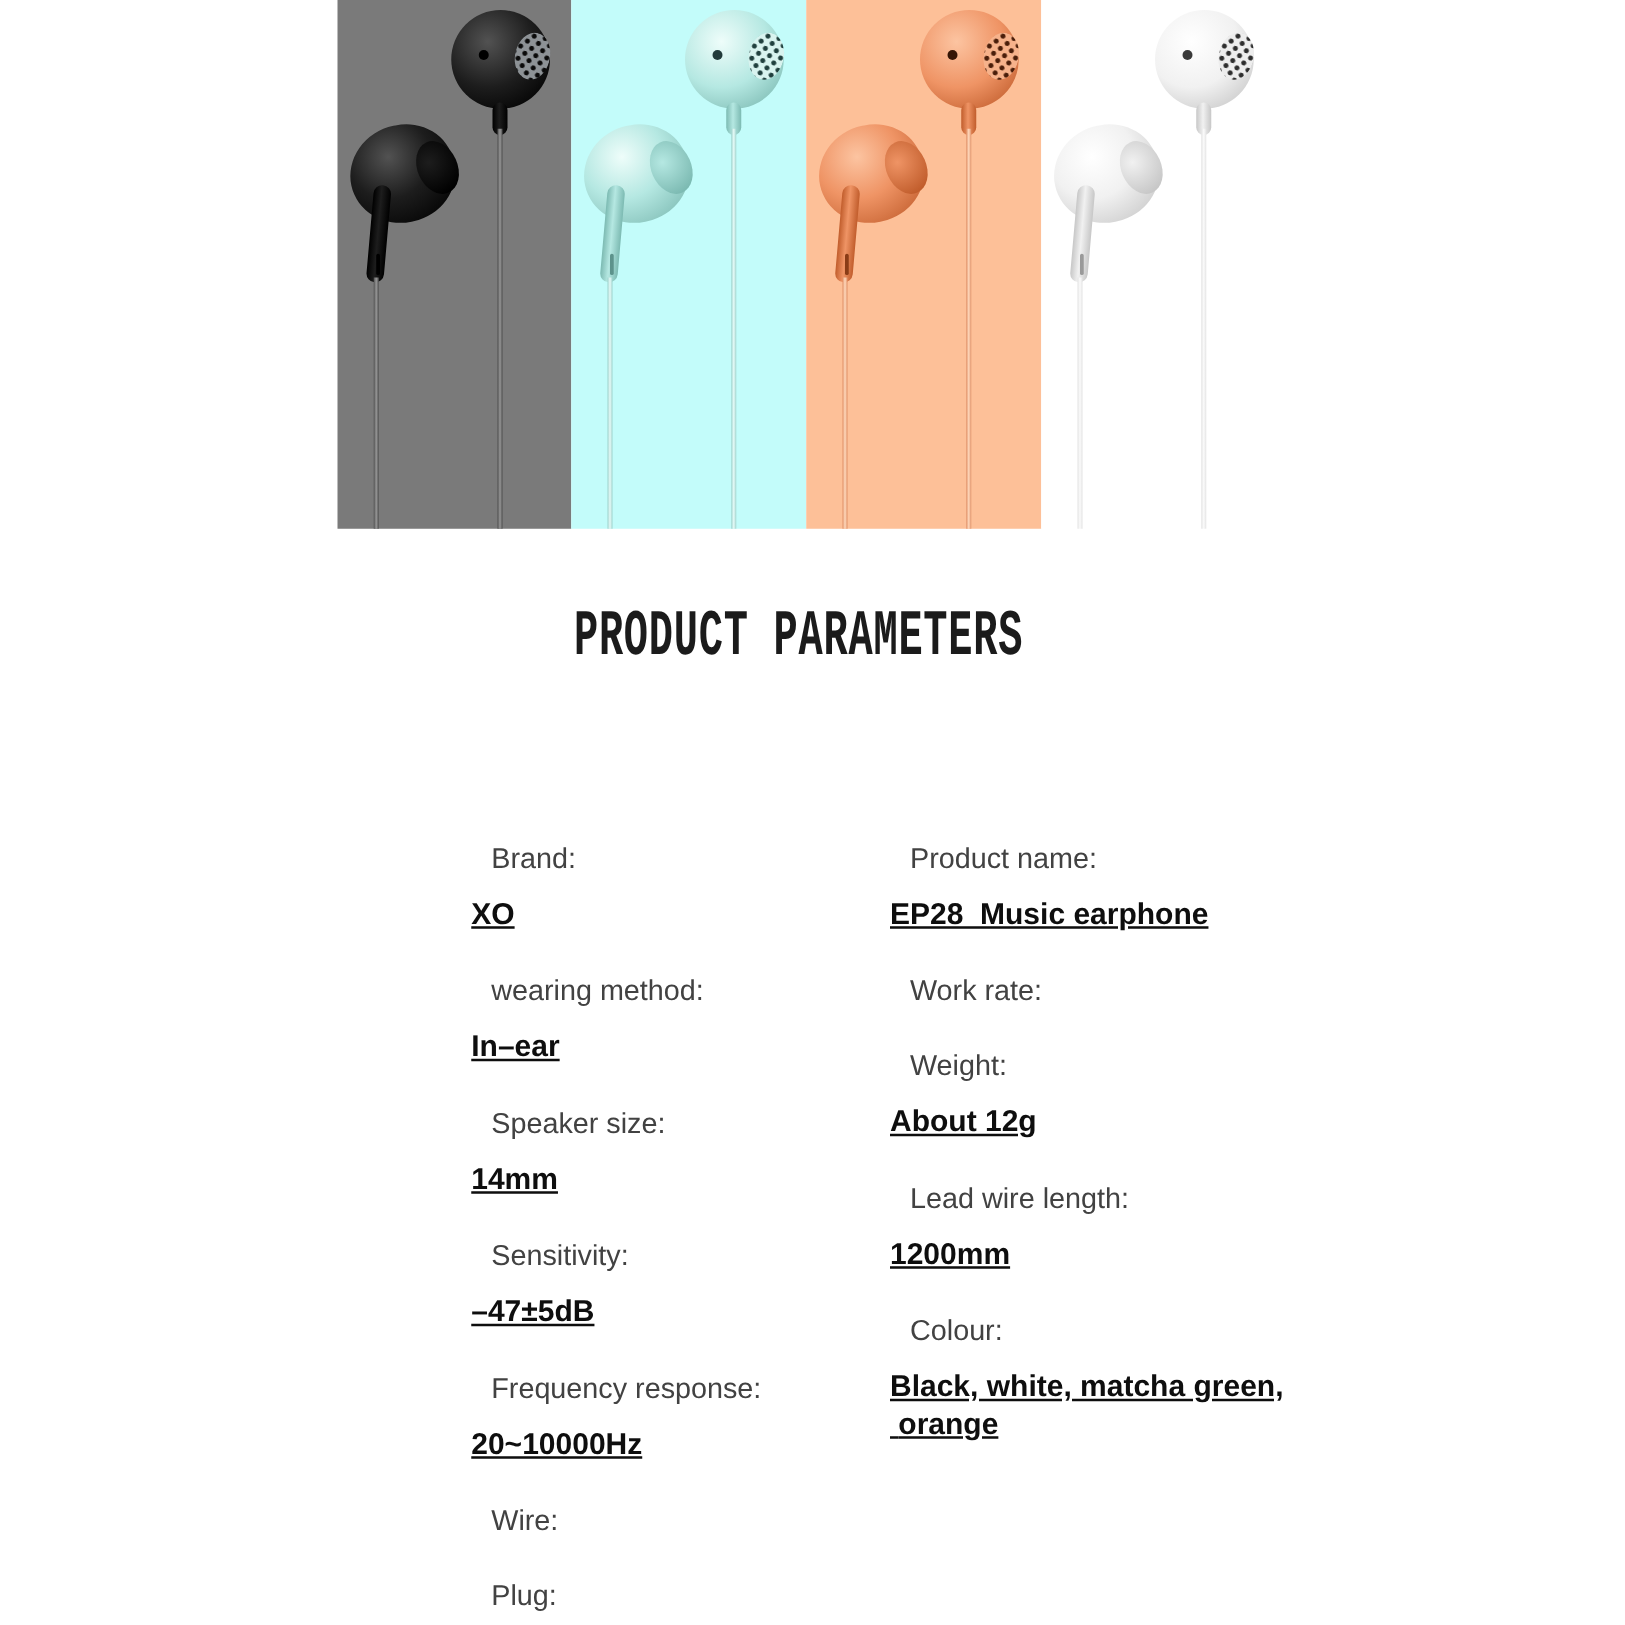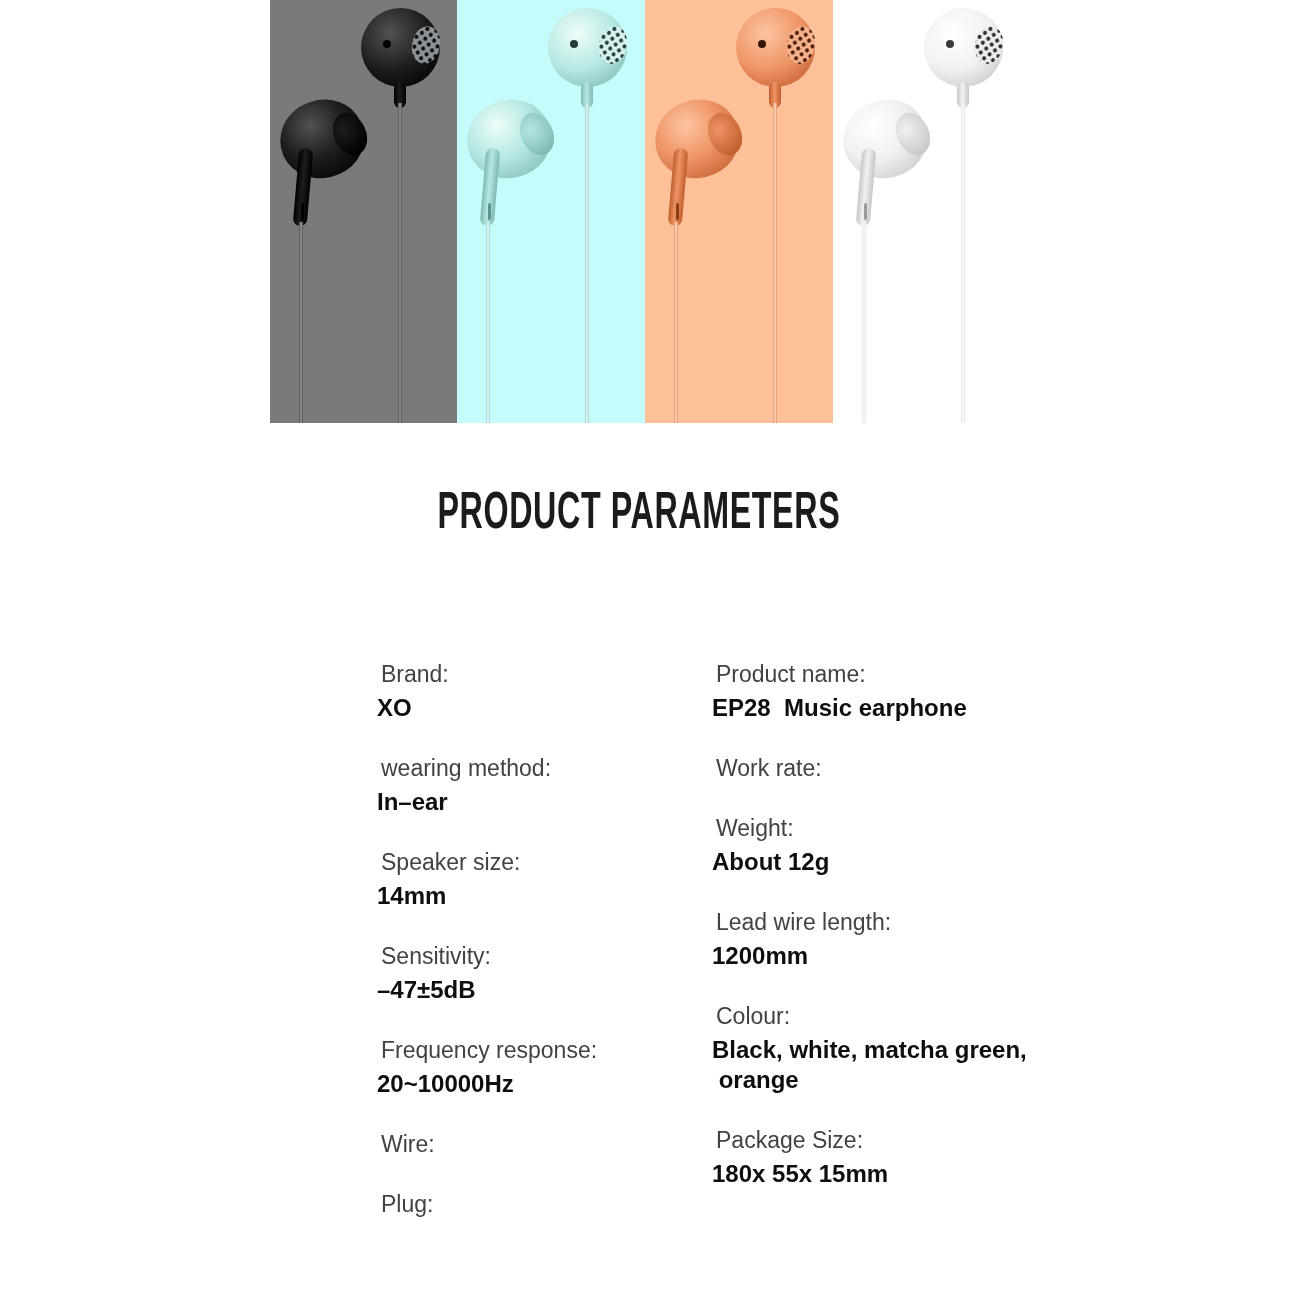--- a/index.html
+++ b/index.html
@@ -46,31 +46,31 @@
   .bud-l-tip{left:64px;top:112px;width:32px;height:44px;border-radius:50%;transform:rotate(-24deg);
     background:radial-gradient(circle at 35% 35%,var(--mid),var(--lo) 80%);}
   .stem-l{left:26px;top:148px;width:14px;height:78px;border-radius:8px;transform:rotate(5deg);
     background:linear-gradient(90deg,var(--lo),var(--mid) 45%,var(--lo));}
   .slit{left:31px;top:203px;width:3px;height:17px;border-radius:2px;background:var(--slit);}
   .wire-l{left:29px;top:222px;width:4px;height:201px;
     background:linear-gradient(90deg,var(--wD),var(--wL) 50%,var(--wD));}
 
   
   .title{position:absolute;top:484px;left:0;width:1278px;height:52px;line-height:52px;
-    text-align:center;margin:0;}
+    text-align:center;margin:0;font-family:Liberation Mono, monospace;}
   .title span{display:inline-block;font-size:52px;font-weight:700;letter-spacing:1px;
     color:#1b1b1b;transform:scaleX(0.62);transform-origin:center;white-space:nowrap;}
 
   
   .specs{position:absolute;left:377px;top:655px;display:flex;}
   .col-left{width:335px;}
   .col-right{width:330px;}
   .spec-row{margin:0 0 30px 0;}
-  .label{margin:4px;font-size:23px;line-height:30px;color:#424242;font-weight:400;}
-  .value{margin:0;font-size:24px;line-height:30px;color:#0e0e0e;font-weight:700;white-space:pre-wrap;}
+  .label{margin:16px;font-size:23px;line-height:30px;color:#424242;font-weight:400;}
+  .value{margin:0;font-size:24px;line-height:30px;color:#0e0e0e;font-weight:700;white-space:pre-wrap;text-decoration:underline;}
 </style>
 </head>
 <body>
 
 <div class="page">
 
   <div class="hero">
 
     <div class="panel panel--black">
       <div class="bud-r-head"></div>
@@ -175,20 +175,16 @@
       </div>
       <div class="spec-row">
         <p class="label">Lead wire length:</p>
         <p class="value">1200mm</p>
       </div>
       <div class="spec-row">
         <p class="label">Colour:</p>
         <p class="value">Black, white, matcha green,
  orange</p>
       </div>
-      <div class="spec-row">
-        <p class="label">Package Size:</p>
-        <p class="value">180x 55x 15mm</p>
-      </div>
     </div>
 
   </div>
 </div>
 
 </body></html>

